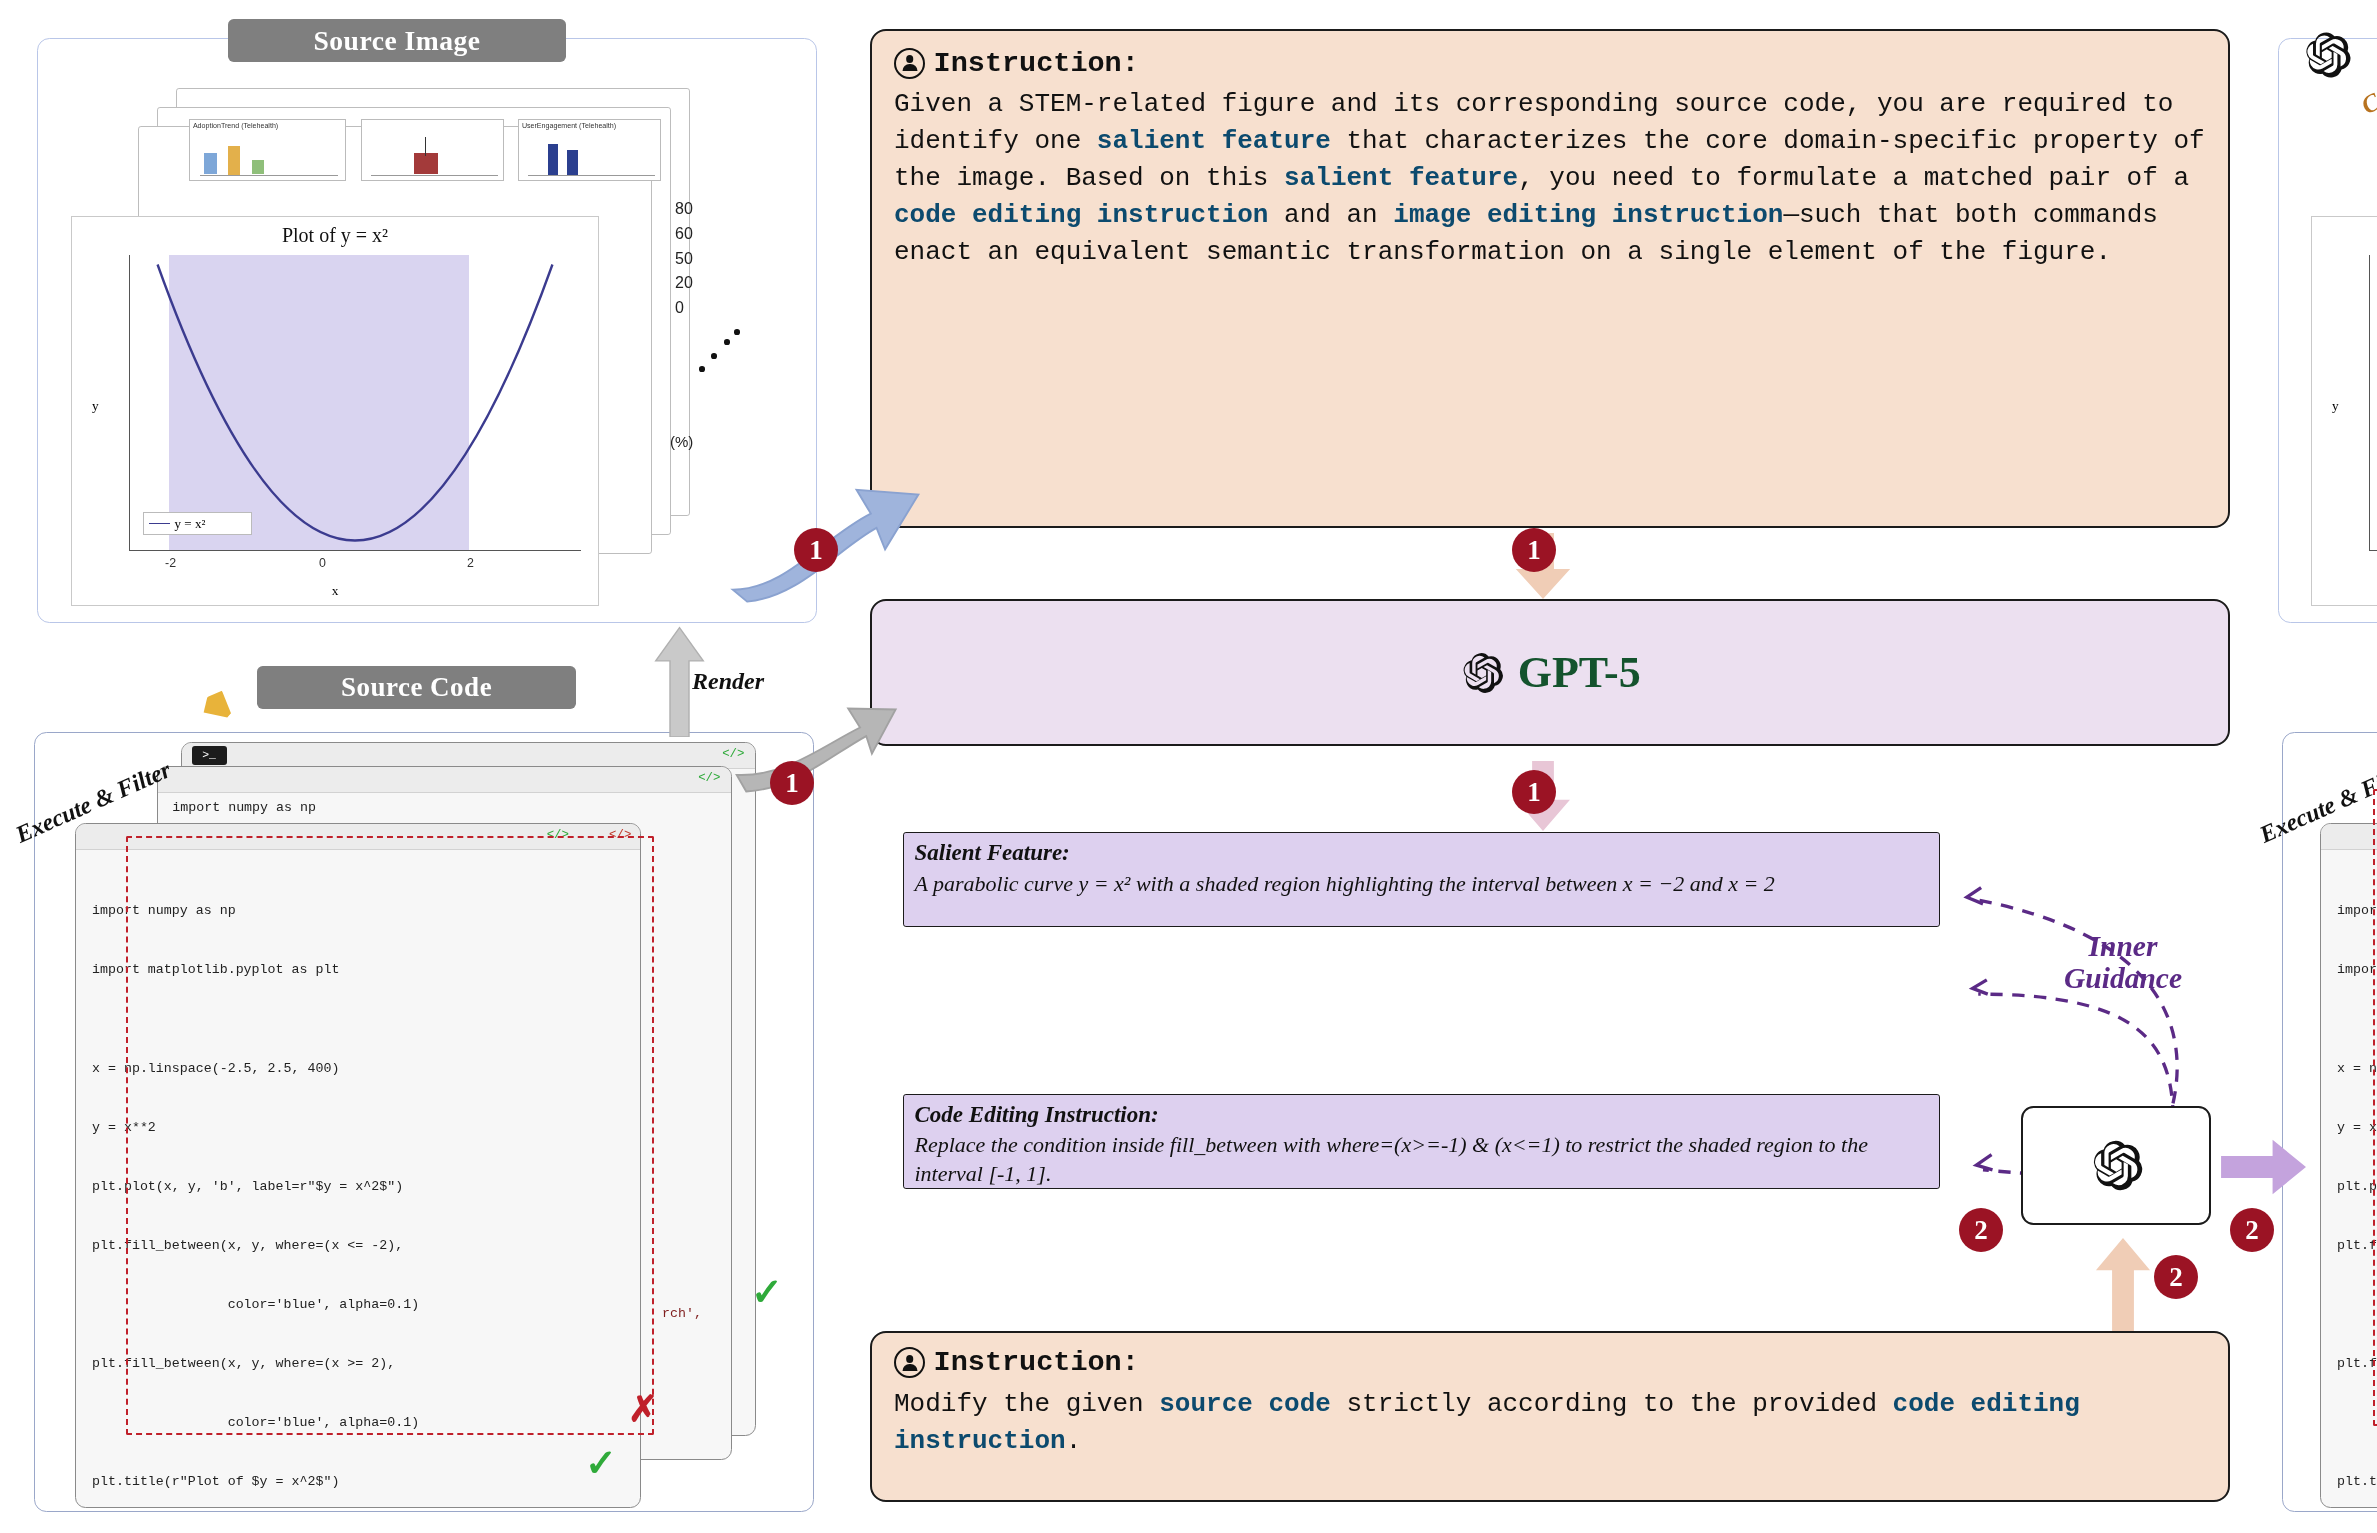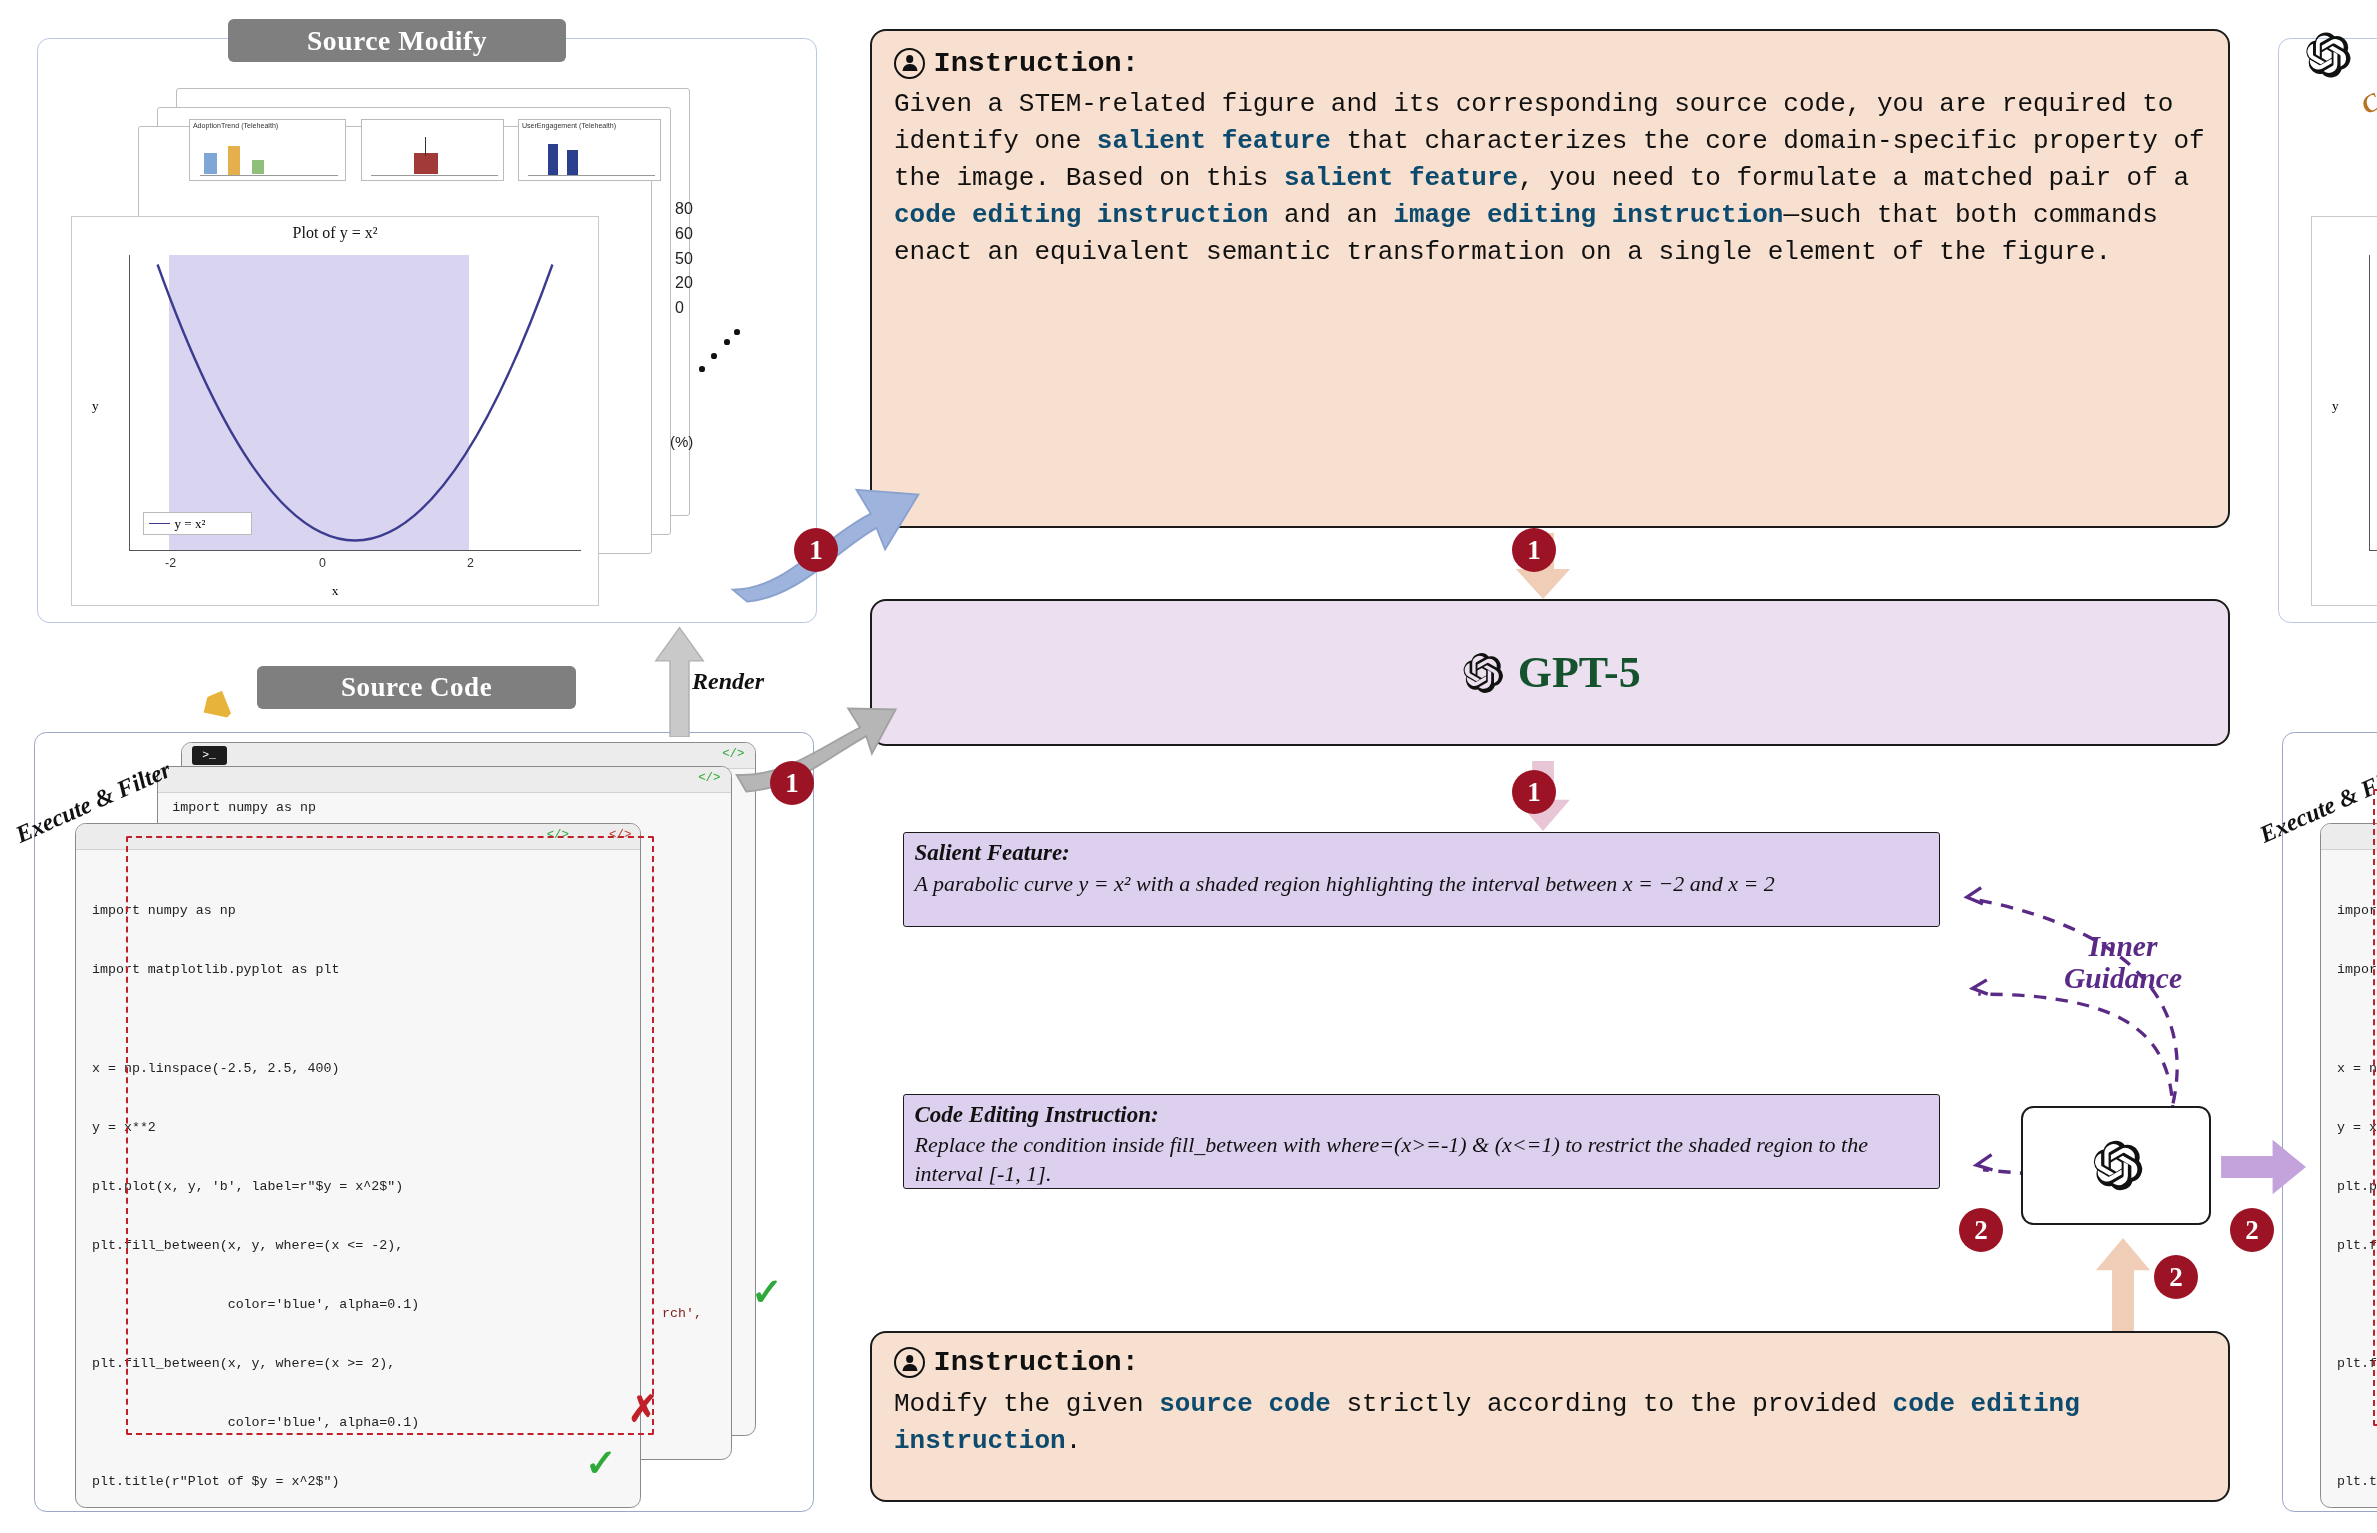--- a/index.html
+++ b/index.html
@@ -86,42 +86,42 @@
   </div>
   <div class="abs" style="left:670px;top:433px;font-size:15px;color:#222;">(%)</div>
   <div class="abs" style="left:699px;top:328px;width:43px;height:52px;">
     <div class="abs" style="left:0px;top:38px;width:5.7px;height:5.7px;border-radius:50%;background:#111;"></div>
     <div class="abs" style="left:12.4px;top:25px;width:5.7px;height:5.7px;border-radius:50%;background:#111;"></div>
     <div class="abs" style="left:25px;top:11.4px;width:5.7px;height:5.7px;border-radius:50%;background:#111;"></div>
     <div class="abs" style="left:35px;top:1px;width:5.7px;height:5.7px;border-radius:50%;background:#111;"></div>
   </div>
 
   <div class="abs chartbox" style="left:71px;top:216px;width:528px;height:390px;">
-    <div class="abs" style="left:0;top:6.7px;width:100%;text-align:center;font-family:'Liberation Serif',serif;font-size:16px;color:#111;">Plot of y = x²</div>
+    <div class="abs" style="left:0;top:6.7px;width:100%;text-align:center;font-family:'Liberation Serif',serif;font-size:20px;color:#111;">Plot of y = x²</div>
 
     <div class="abs" style="left:97px;top:38px;width:300px;height:295px;background:#d9d4f0;"></div>
 
     <div class="abs" style="left:57px;top:333px;width:452px;height:1px;background:#555;"></div>
     <div class="abs" style="left:57px;top:38px;width:1px;height:295px;background:#555;"></div>
 
     <svg class="abs" style="left:57px;top:38px;" width="452" height="295" viewBox="0 0 950 620">
       <path d="M60,20 Q475,1180 890,20" fill="none" stroke="#3b3b8f" stroke-width="5"></path>
     </svg>
     <div class="abs" style="left:0;top:366px;width:100%;text-align:center;font-family:'Liberation Serif',serif;font-size:13.3px;">x</div>
     <div class="abs" style="left:20px;top:181px;font-family:'Liberation Serif',serif;font-size:13.3px;">y</div>
     <div class="abs" style="left:93px;top:339px;font-size:12.4px;color:#333;">-2</div>
     <div class="abs" style="left:247px;top:339px;font-size:12.4px;color:#333;">0</div>
     <div class="abs" style="left:395px;top:339px;font-size:12.4px;color:#333;">2</div>
     <div class="abs" style="left:71px;top:295px;width:109px;height:23px;border:0.5px solid #bbb;background:#fff;display:flex;align-items:center;gap:4.8px;padding:0 4.8px;">
       <span class="abs" style="position:relative;display:inline-block;width:21px;height:1.9px;background:#3b3b8f;"></span>
       <span style="font-family:'Liberation Serif',serif;font-size:13px;">y = x²</span>
     </div>
   </div>
 
-  <div class="abs label-tab" style="left:228px;top:19px;width:338px;height:43px;line-height:43px;font-size:27.6px;">Source Modify</div>
+  <div class="abs label-tab" style="left:228px;top:19px;width:338px;height:43px;line-height:43px;font-size:27.6px;">Source Image</div>
 
   <div class="abs panel" style="left:34px;top:732px;width:780px;height:780px;border-color:#9aa7c9;"></div>
 
   <div class="abs codecard" style="left:181px;top:742px;width:575px;height:694px;">
     <div class="bar">
       <div class="abs" style="left:9.5px;top:2.9px;width:35px;height:19px;background:#1c1c1c;border-radius:2.9px;color:#fff;font-family:'Liberation Mono',monospace;font-size:11.4px;text-align:center;line-height:19px;">&gt;_</div>
       <div class="abs" style="right:10.5px;top:3.8px;color:#2faa3a;font-family:'Liberation Mono',monospace;font-size:12.4px;">&lt;/&gt;</div>
     </div>
     <div class="code abs" style="left:14.3px;top:31px;font-size:13.3px;color:#2faa3a;">import numpy as np</div>
   </div>

